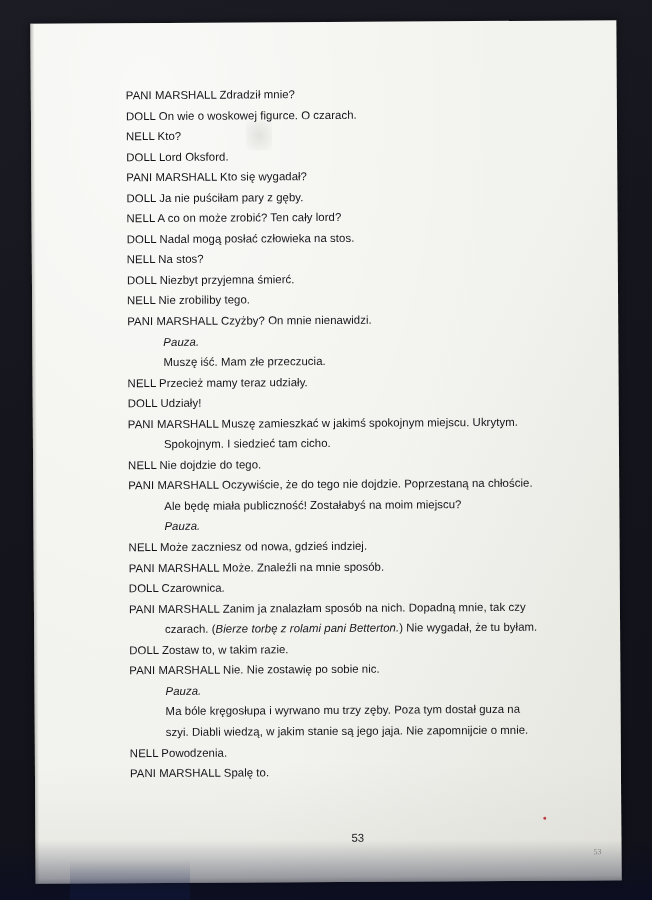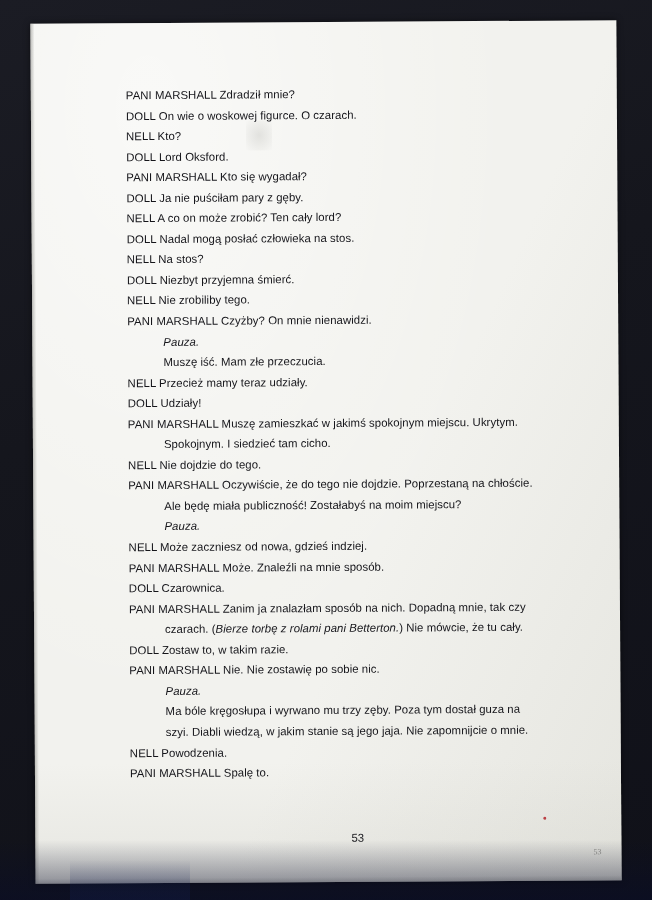--- a/index.html
+++ b/index.html
@@ -165,21 +165,21 @@
         <div class="line">PANI MARSHALL Muszę zamieszkać w jakimś spokojnym miejscu. Ukrytym.</div>
         <div class="line indent">Spokojnym. I siedzieć tam cicho.</div>
         <div class="line">NELL Nie dojdzie do tego.</div>
         <div class="line">PANI MARSHALL Oczywiście, że do tego nie dojdzie. Poprzestaną na chłoście.</div>
         <div class="line indent">Ale będę miała publiczność! Zostałabyś na moim miejscu?</div>
         <div class="line indent italic">Pauza.</div>
         <div class="line">NELL Może zaczniesz od nowa, gdzieś indziej.</div>
         <div class="line">PANI MARSHALL Może. Znaleźli na mnie sposób.</div>
         <div class="line">DOLL Czarownica.</div>
         <div class="line">PANI MARSHALL Zanim ja znalazłam sposób na nich. Dopadną mnie, tak czy</div>
-        <div class="line indent"><span>czarach. (</span><span style="font-style: italic;">Bierze torbę z rolami pani Betterton.</span><span>) Nie mówcie, że tu cały.</span></div>
+        <div class="line indent"><span>czarach. (</span><span style="font-style: italic;">Bierze torbę z rolami pani Betterton.</span><span>) Nie wygadał, że tu byłam.</span></div>
         <div class="line">DOLL Zostaw to, w takim razie.</div>
         <div class="line">PANI MARSHALL Nie. Nie zostawię po sobie nic.</div>
         <div class="line indent italic">Pauza.</div>
         <div class="line indent">Ma bóle kręgosłupa i wyrwano mu trzy zęby. Poza tym dostał guza na</div>
         <div class="line indent">szyi. Diabli wiedzą, w jakim stanie są jego jaja. Nie zapomnijcie o mnie.</div>
         <div class="line">NELL Powodzenia.</div>
         <div class="line">PANI MARSHALL Spalę to.</div>
         <div id="page-number">53</div>
       <div id="ink-mark"></div>
     </div>

